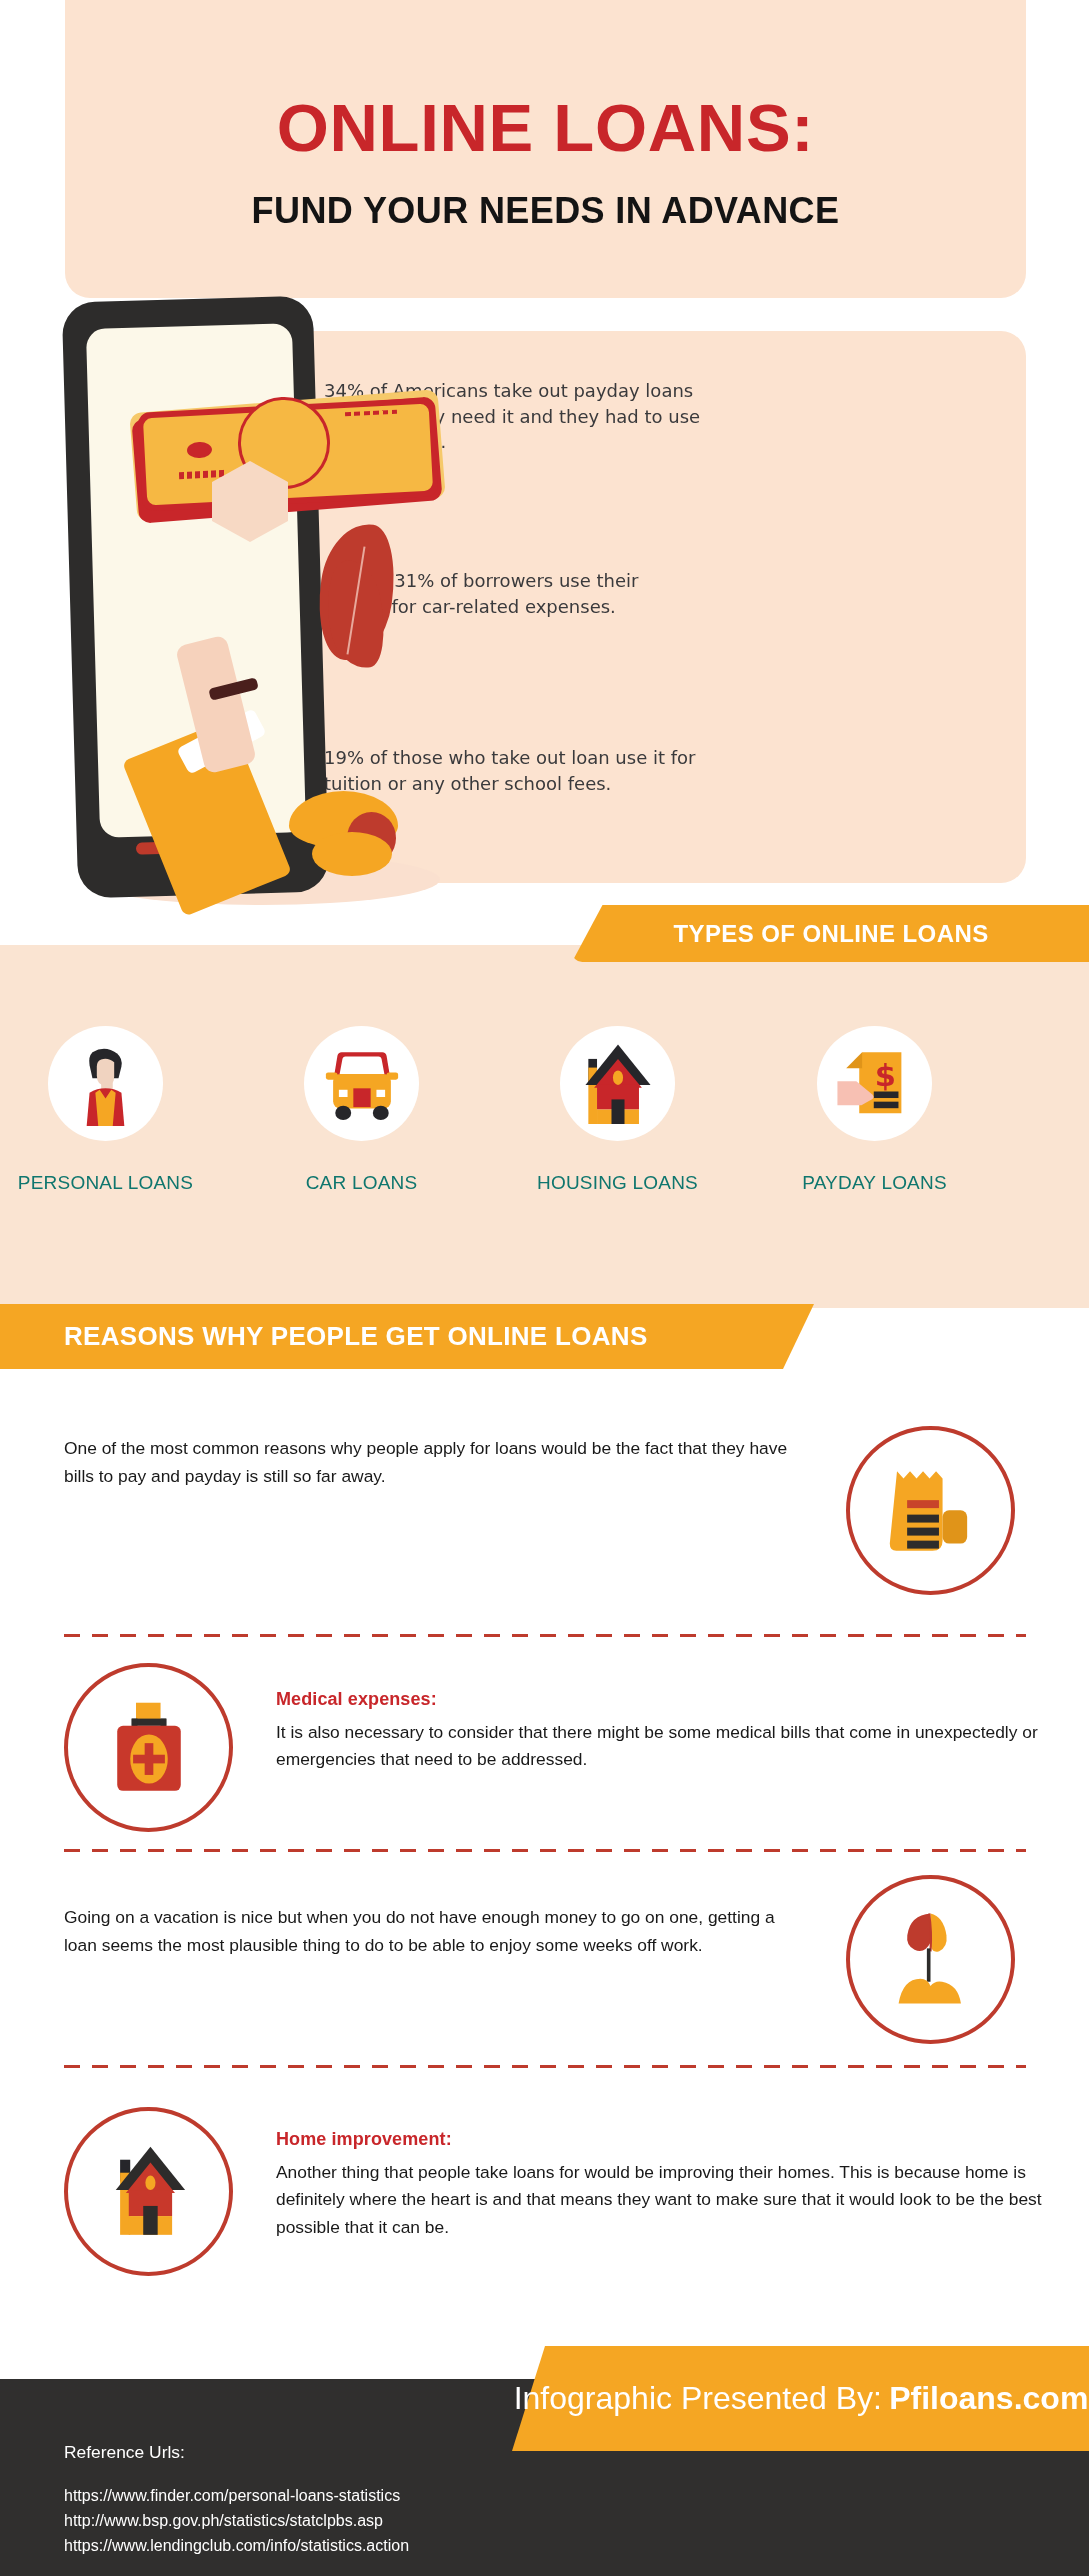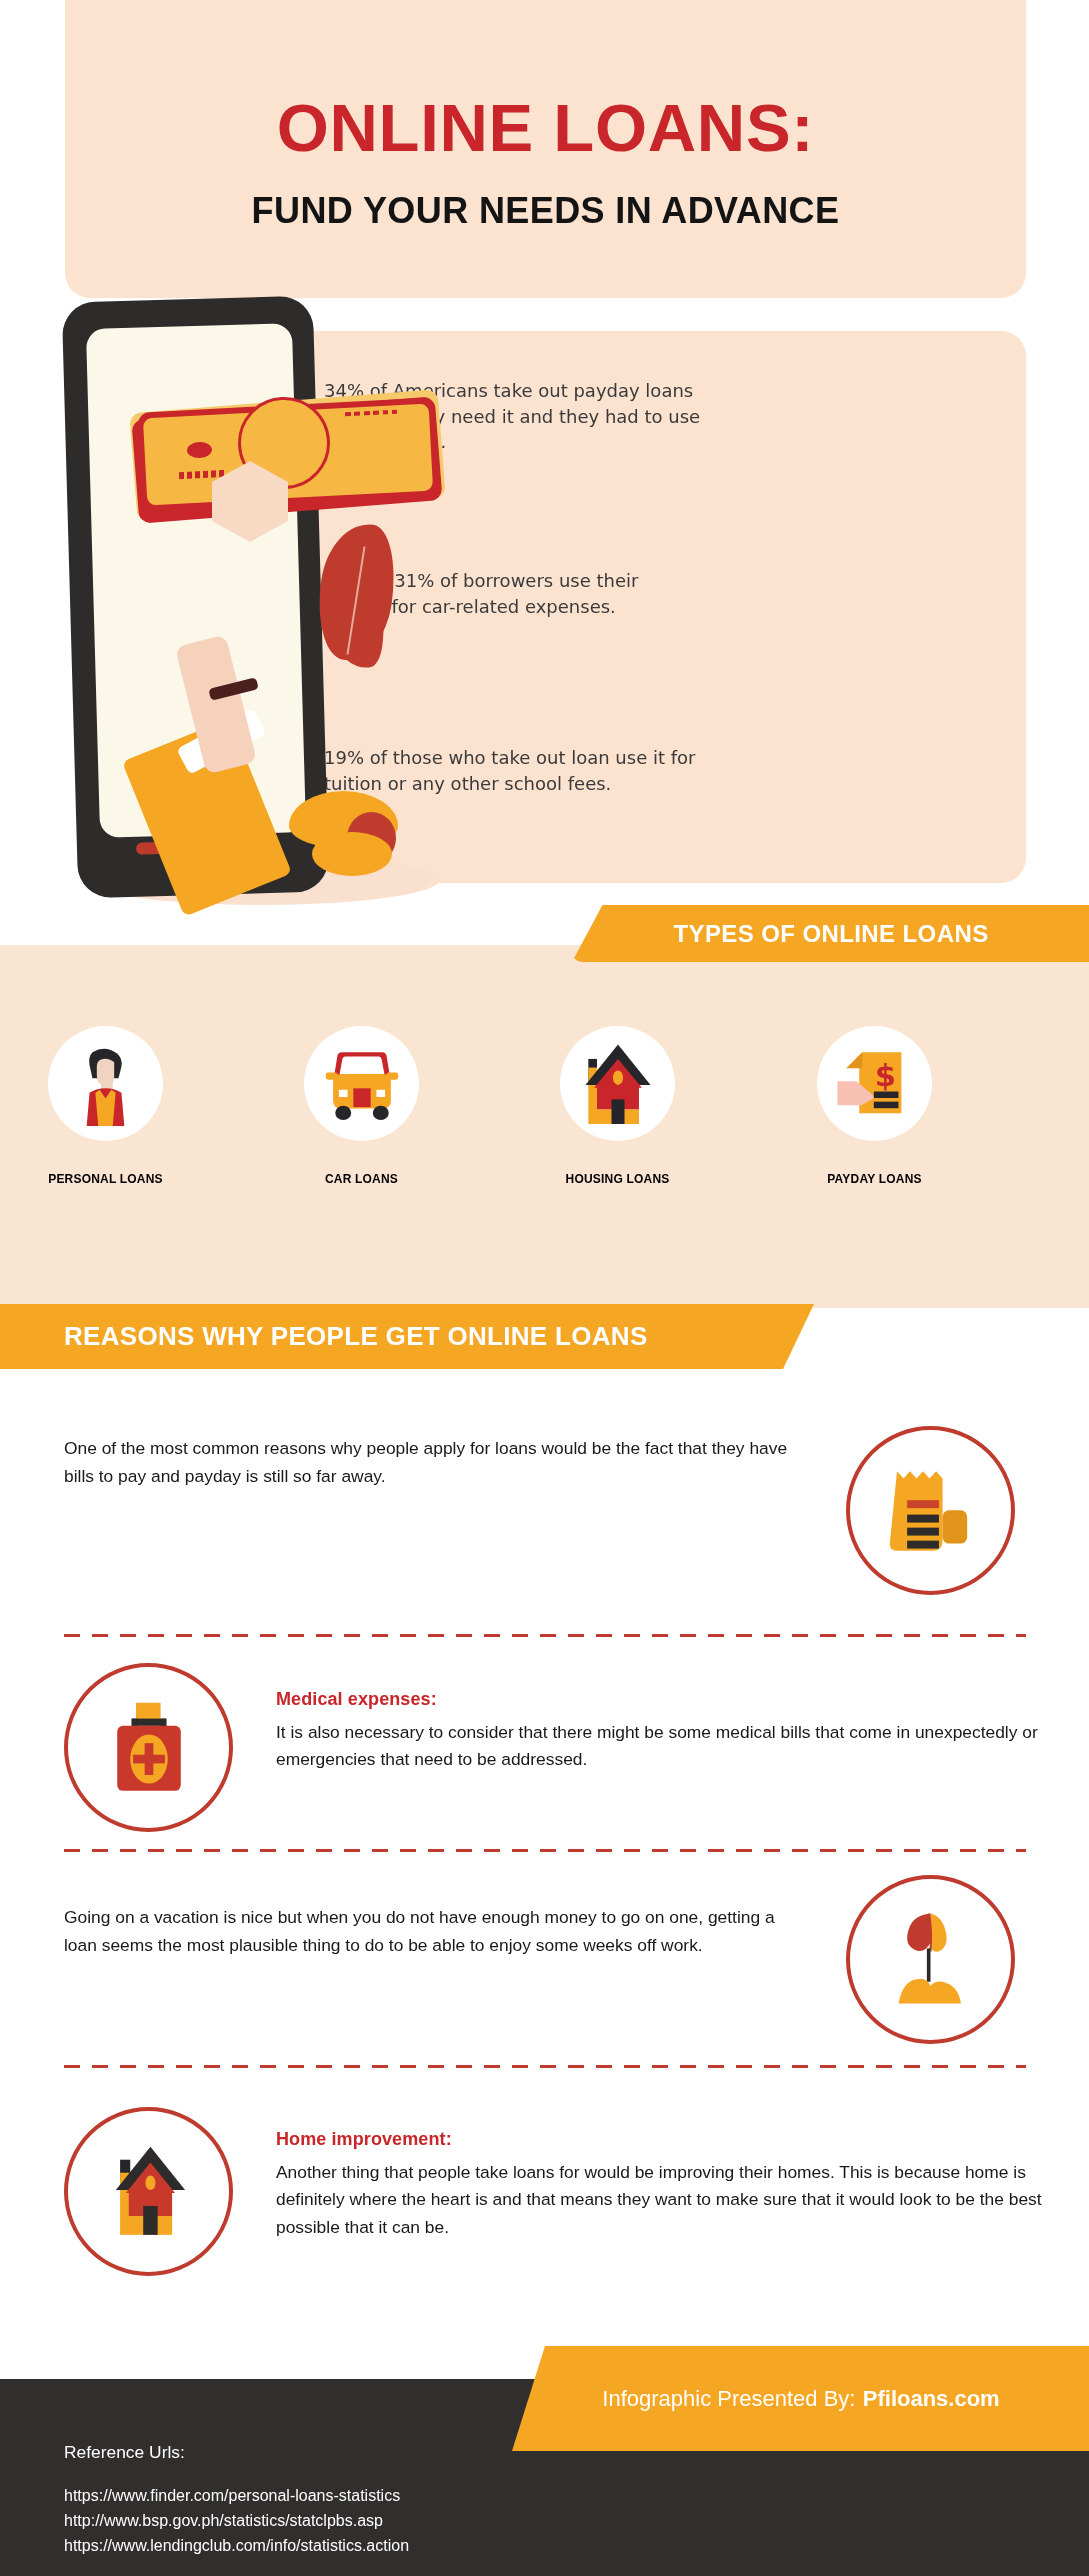--- a/index.html
+++ b/index.html
@@ -81,21 +81,21 @@
   
   #types-band{left:0;top:945px;width:1090px;height:363px;background:#FAE4D2;}
   #types-banner{left:572px;top:905px;width:518px;height:57px;background:#F5A623;
                 clip-path:polygon(30.5px 0,100% 0,100% 100%,0 100%);border-radius:0 0 0 10.2px;}
   #types-banner-label{left:572px;top:905px;width:518px;height:57px;
                 display:flex;align-items:center;justify-content:center;
                 color:#FFFFFF;font-size:24px;font-weight:bold;letter-spacing:0.4px;}
   .type-item{position:absolute;top:1026px;width:211px;text-align:center;}
   .type-circle{width:115px;height:115px;border-radius:50%;background:#FFFFFF;margin:0 auto;
                display:flex;align-items:center;justify-content:center;}
-  .type-label{margin-top:30.5px;font-size:12px;font-weight:bold;color:#000000;letter-spacing:0.2px;}
+  .type-label{margin-top:30.5px;font-size:19px;font-weight:normal;color:#0f766e;letter-spacing:0.2px;}
 
   
   #reasons-banner{left:0;top:1304px;width:814px;height:65px;background:#F5A623;
      clip-path:polygon(0 0,814px 0,783px 100%,0 100%);}
   #reasons-banner-label{left:0;top:1304px;width:770px;height:65px;display:flex;
      align-items:center;padding-left:64px;box-sizing:border-box;
      color:#FFFFFF;font-size:26px;font-weight:bold;letter-spacing:0.3px;}
 
   
   .reason{position:absolute;}
@@ -105,21 +105,21 @@
                  border:4.4px solid #BE3B2D;box-sizing:border-box;background:#FFFFFF;
                  display:flex;align-items:center;justify-content:center;}
   .divider{position:absolute;left:64px;width:962px;height:2.9px;
      background:repeating-linear-gradient(90deg,#BE3B2D 0 16px,transparent 16px 28px);}
 
   
   #footer-banner{left:512px;top:2346px;width:578px;height:105px;background:#F5A623;
      clip-path:polygon(33px 0,100% 0,100% 100%,0 100%);}
   #footer-banner-label{left:512px;top:2346px;width:578px;height:105px;
      display:flex;align-items:center;justify-content:center;gap:7.3px;
-     color:#FFFFFF;font-size:22px;}
+     color:#FFFFFF;font-size:32px;}
   #footer-bold{font-weight:bold;}
   #footer-dark{left:0;top:2379px;width:1090px;height:197px;background:#302F2E;}
   #ref-heading{left:64px;top:2442px;font-size:17.4px;color:#FFFFFF;}
   #ref-list{left:64px;top:2484px;font-size:16px;color:#FFFFFF;line-height:1.55;}
 </style>
 </head>
 <body>
 
 <div class="abs" id="hero-panel"></div>
 <div class="abs" id="title-main">ONLINE LOANS:</div>

